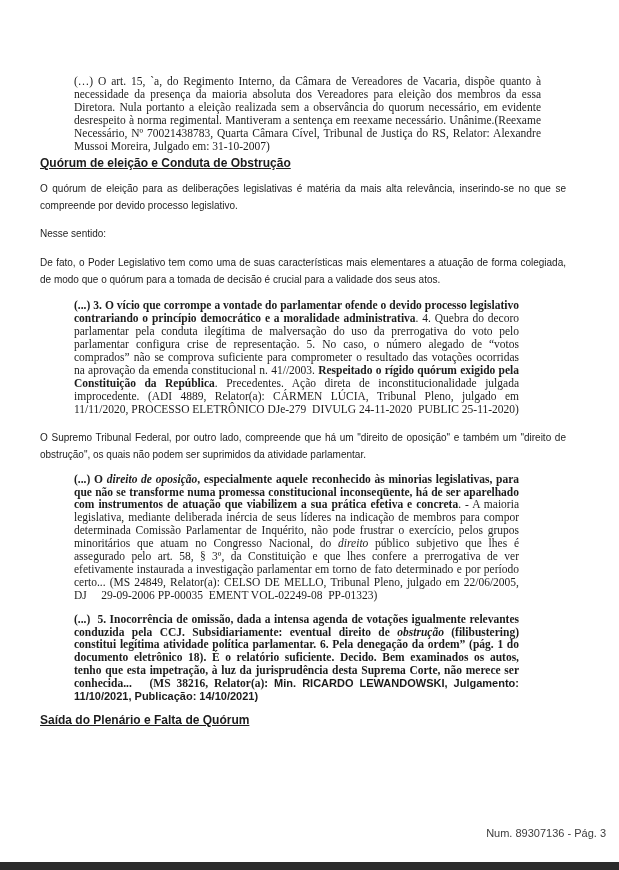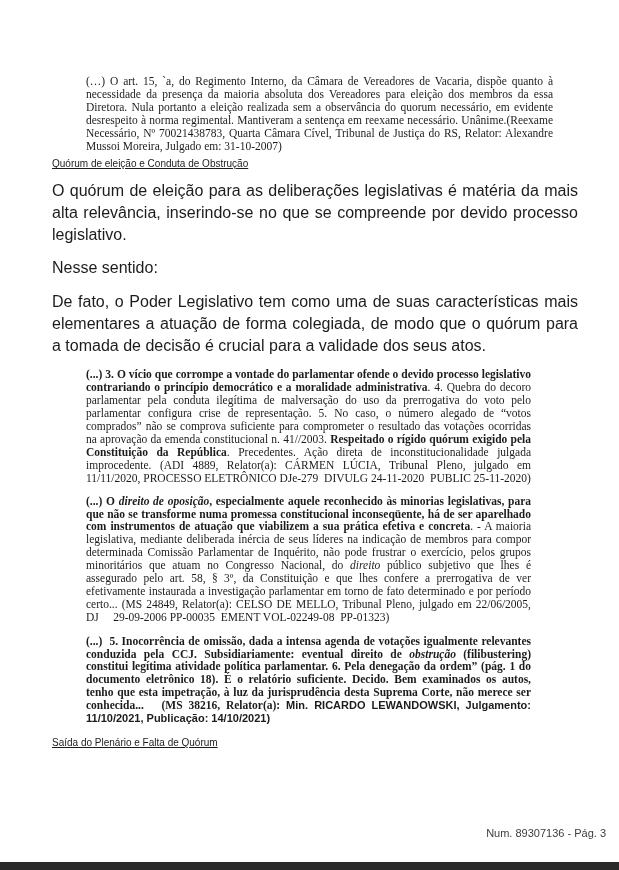--- a/index.html
+++ b/index.html
@@ -1,36 +1,36 @@
 <!DOCTYPE html>
 <html style="--text: #1c1c1c; --footer_text: #3d3d3d; --bottom_bar: #2b2b2b;"><head>
 <meta charset="utf-8">
 <style>
   html, body { margin:0; padding:0; background:#ffffff; }
   .page {
     position:relative; width:619px; height:870px;
     background:#ffffff; overflow:hidden;
     color:var(--text, #1c1c1c);
   }
-  .content { position:absolute; top:75px; left:52px; width:526px; }
+  .content { position:absolute; top:75px; left:40px; width:526px; }
   p, h2 { margin:0; padding:0; }
   .serif {
     font-family:"Liberation Serif", serif;
     font-size:11.5px; line-height:12.9px; text-align:justify;
   }
   .quote { margin-left:34px; }
   .quote.wide   { margin-right:25px; }  
   .quote.narrow { margin-right:47px; }  
   .body {
     font-family:"Liberation Sans", sans-serif;
-    font-size:16px; line-height:22px; text-align:justify;
+    font-size:10px; line-height:17px; text-align:justify;
   }
   .heading {
     font-family:"Liberation Sans", sans-serif;
-    font-size:10px; line-height:13px; font-weight:normal;
+    font-size:12px; line-height:13px; font-weight:bold;
     text-decoration:underline;
   }
   .mt5  { margin-top:5px; }
   .mt10 { margin-top:10px; }
   .mt11 { margin-top:11px; }
   .mt12 { margin-top:12px; }
   .mt13 { margin-top:13px; }
   .sans-run { font-family:"Liberation Sans", sans-serif; font-size:11px; }
   .footer {
     position:absolute; top:827px; right:13px;
@@ -53,20 +53,21 @@
     <h2 class="heading mt5">Quórum de eleição e Conduta de Obstrução</h2>
 
     <p class="body mt10">O quórum de eleição para as deliberações legislativas é matéria da mais alta relevância, inserindo-se no que se compreende por devido processo legislativo.</p>
 
     <p class="body mt11">Nesse sentido:</p>
 
     <p class="body mt12">De fato, o Poder Legislativo tem como uma de suas características mais elementares a atuação de forma colegiada, de modo que o quórum para a tomada de decisão é crucial para a validade dos seus atos.</p>
 
     <p class="serif quote narrow mt11"><b>(...) 3. O vício que corrompe a vontade do parlamentar ofende o devido processo legislativo contrariando o princípio democrático e a moralidade administrativa</b><span>. 4. Quebra do decoro parlamentar pela conduta ilegítima de malversação do uso da prerrogativa do voto pelo parlamentar configura crise de representação. 5. No caso, o número alegado de “votos comprados” não se comprova suficiente para comprometer o resultado das votações ocorridas na aprovação da emenda constitucional n. 41//2003. </span><b>Respeitado o rígido quórum exigido pela Constituição da República</b><span>. Precedentes. Ação direta de inconstitucionalidade julgada improcedente. (ADI 4889, Relator(a): CÁRMEN LÚCIA, Tribunal Pleno, julgado em 11/11/2020, PROCESSO ELETRÔNICO DJe-279 &nbsp;DIVULG 24-11-2020 &nbsp;PUBLIC 25-11-2020)</span></p>
 
+    <p class="body mt13">O Supremo Tribunal Federal, por outro lado, compreende que há um "direito de oposição" e também um "direito de obstrução", os quais não podem ser suprimidos da atividade parlamentar.</p>
 
     <p class="serif quote narrow mt10"><b>(...) O </b><b><i>direito de oposição</i></b><b>, especialmente aquele reconhecido às minorias legislativas, para que não se transforme numa promessa constitucional inconseqüente, há de ser aparelhado com instrumentos de atuação que viabilizem a sua prática efetiva e concreta</b><span>. - A maioria legislativa, mediante deliberada inércia de seus líderes na indicação de membros para compor determinada Comissão Parlamentar de Inquérito, não pode frustrar o exercício, pelos grupos minoritários que atuam no Congresso Nacional, do </span><i>direito</i><span> público subjetivo que lhes é assegurado pelo art. 58, § 3º, da Constituição e que lhes confere a prerrogativa de ver efetivamente instaurada a investigação parlamentar em torno de fato determinado e por período certo... (MS 24849, Relator(a): CELSO DE MELLO, Tribunal Pleno, julgado em 22/06/2005, DJ &nbsp;&nbsp;&nbsp;&nbsp;29-09-2006 PP-00035 &nbsp;EMENT VOL-02249-08 &nbsp;PP-01323)</span></p>
 
     <p class="serif quote narrow mt11"><b>(...) &nbsp;5. Inocorrência de omissão, dada a intensa agenda de votações igualmente relevantes conduzida pela CCJ. Subsidiariamente: eventual direito de </b><b><i>obstrução</i></b><b> (filibustering) constitui legítima atividade política parlamentar. 6. Pela denegação da ordem” (pág. 1 do documento eletrônico 18). É o relatório suficiente. Decido. Bem examinados os autos, tenho que esta impetração, à luz da jurisprudência desta Suprema Corte, não merece ser conhecida... &nbsp;&nbsp;(MS 38216, Relator(a): </b><b class="sans-run">Min. RICARDO LEWANDOWSKI, Julgamento: 11/10/2021, Publicação: 14/10/2021)</b></p>
 
     <h2 class="heading mt11">Saída do Plenário e Falta de Quórum</h2>
 
   </div>
 
   <div class="footer">Num. 89307136 - Pág. 3</div>

